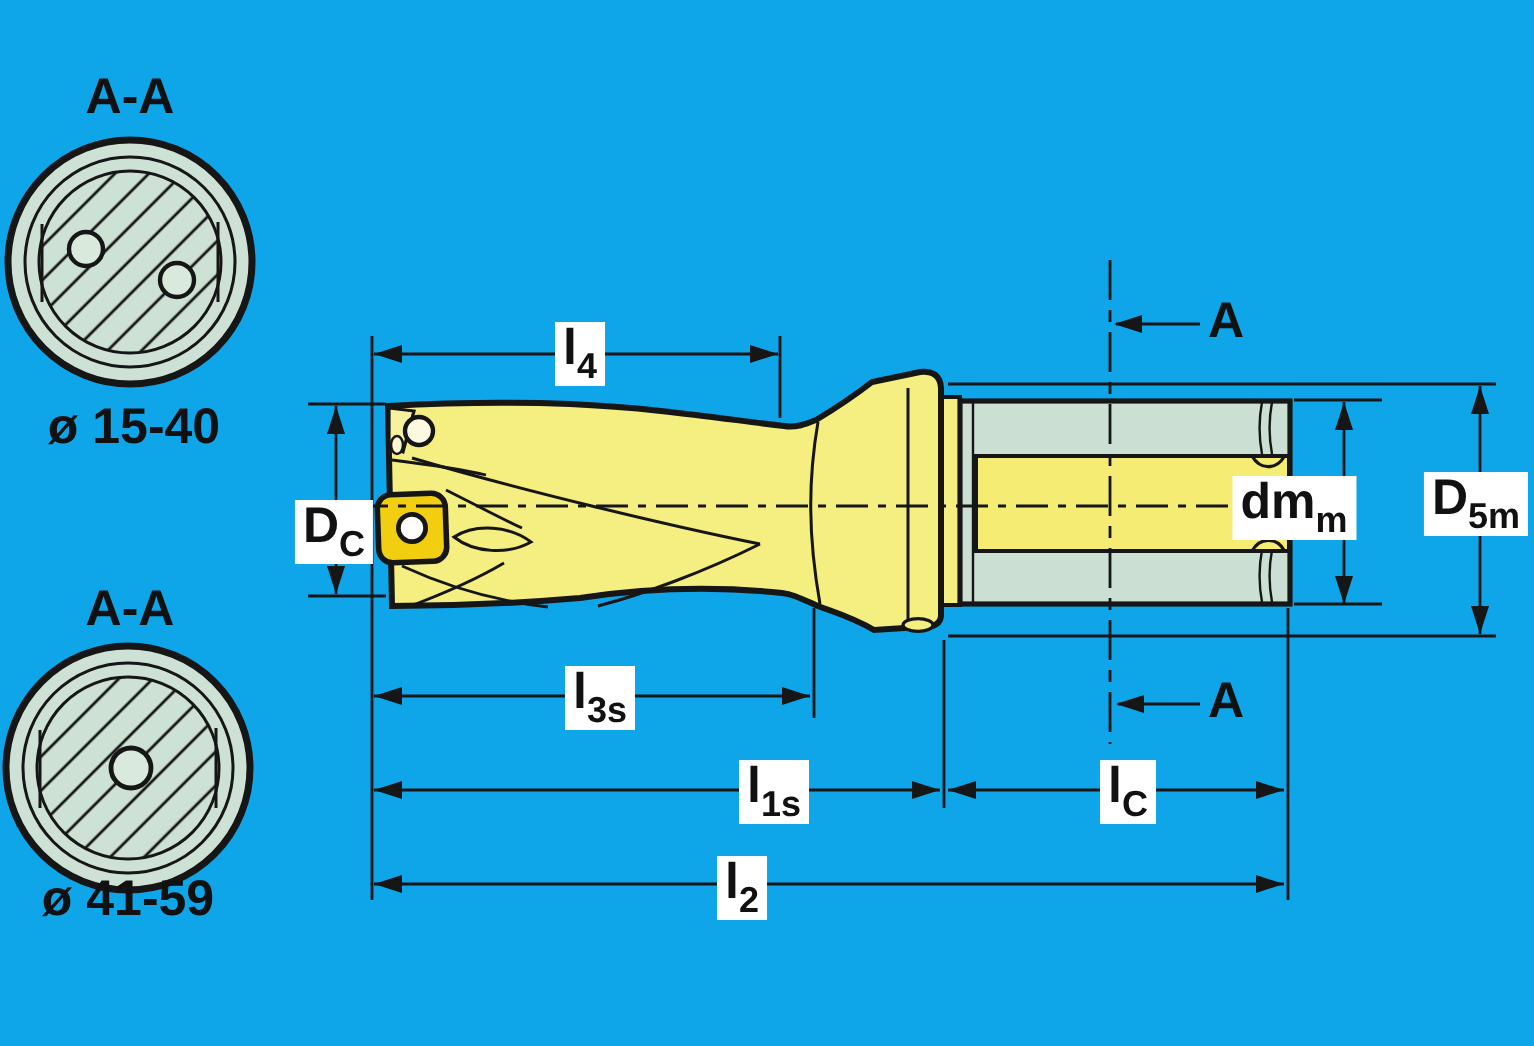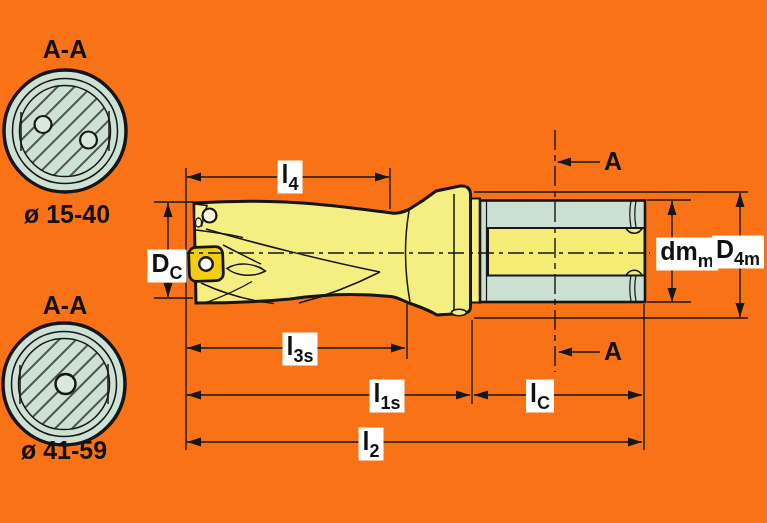--- a/index.html
+++ b/index.html
@@ -1,17 +1,17 @@
 <!DOCTYPE html>
 <html><head>
 <meta charset="utf-8">
 <style>
   html,body{margin:0;padding:0;background:#fff;}
   #canvas{
-    position:relative;width:767px;height:523px;background:#f97316;overflow:hidden;
+    position:relative;width:767px;height:523px;background:#0ea5e9;overflow:hidden;
     font-family:"Liberation Sans", sans-serif;
   }
   svg{position:absolute;left:0;top:0;}
   .lbl{
     position:absolute;transform:translate(-50%,-50%);
     font-weight:bold;font-size:25px;color:#111;line-height:1;white-space:nowrap;
   }
   .lbl.bg{background:#fff;padding:1px 4px;text-align:right;}
   .lbl .sub{font-size:18px;vertical-align:-7px;letter-spacing:0;}
 </style>
@@ -148,21 +148,21 @@
 
   <div class="lbl" style="left:65px;top:49px"><span>A-A</span></div>
   <div class="lbl" style="left:67px;top:214px"><span>ø 15-40</span></div>
   <div class="lbl" style="left:65px;top:305px"><span>A-A</span></div>
   <div class="lbl" style="left:64px;top:450px"><span>ø 41-59</span></div>
 
   <div class="lbl bg" style="left:290px;top:177px"><span>l</span><span class="sub">4</span></div>
   <div class="lbl bg" style="left:167px;top:266px"><span>D</span><span class="sub">C</span></div>
   <div class="lbl bg" style="left:300px;top:349px"><span>l</span><span class="sub">3s</span></div>
   <div class="lbl bg" style="left:387px;top:396px"><span>l</span><span class="sub">1s</span></div>
-  <div class="lbl bg" style="left:540px;top:396px"><span>l</span><span class="sub">C</span></div>
+  <div class="lbl bg" style="left:564px;top:396px"><span>l</span><span class="sub">C</span></div>
   <div class="lbl bg" style="left:371px;top:444px"><span>l</span><span class="sub">2</span></div>
-  <div class="lbl bg" style="left:687px;top:254px"><span>dm</span><span class="sub">m</span></div>
-  <div class="lbl bg" style="left:738px;top:252px"><span>D</span><span class="sub">4m</span></div>
+  <div class="lbl bg" style="left:647px;top:254px"><span>dm</span><span class="sub">m</span></div>
+  <div class="lbl bg" style="left:738px;top:252px"><span>D</span><span class="sub">5m</span></div>
 
   <div class="lbl" style="left:613px;top:161px"><span>A</span></div>
   <div class="lbl" style="left:613px;top:351px"><span>A</span></div>
 
 </div>
 
 </body></html>

